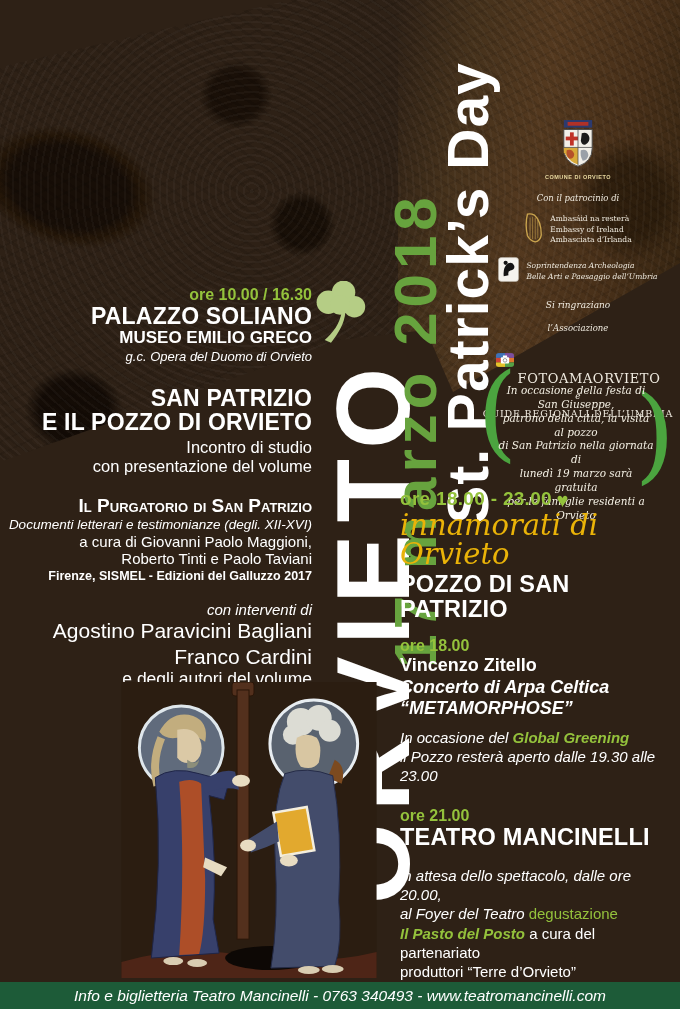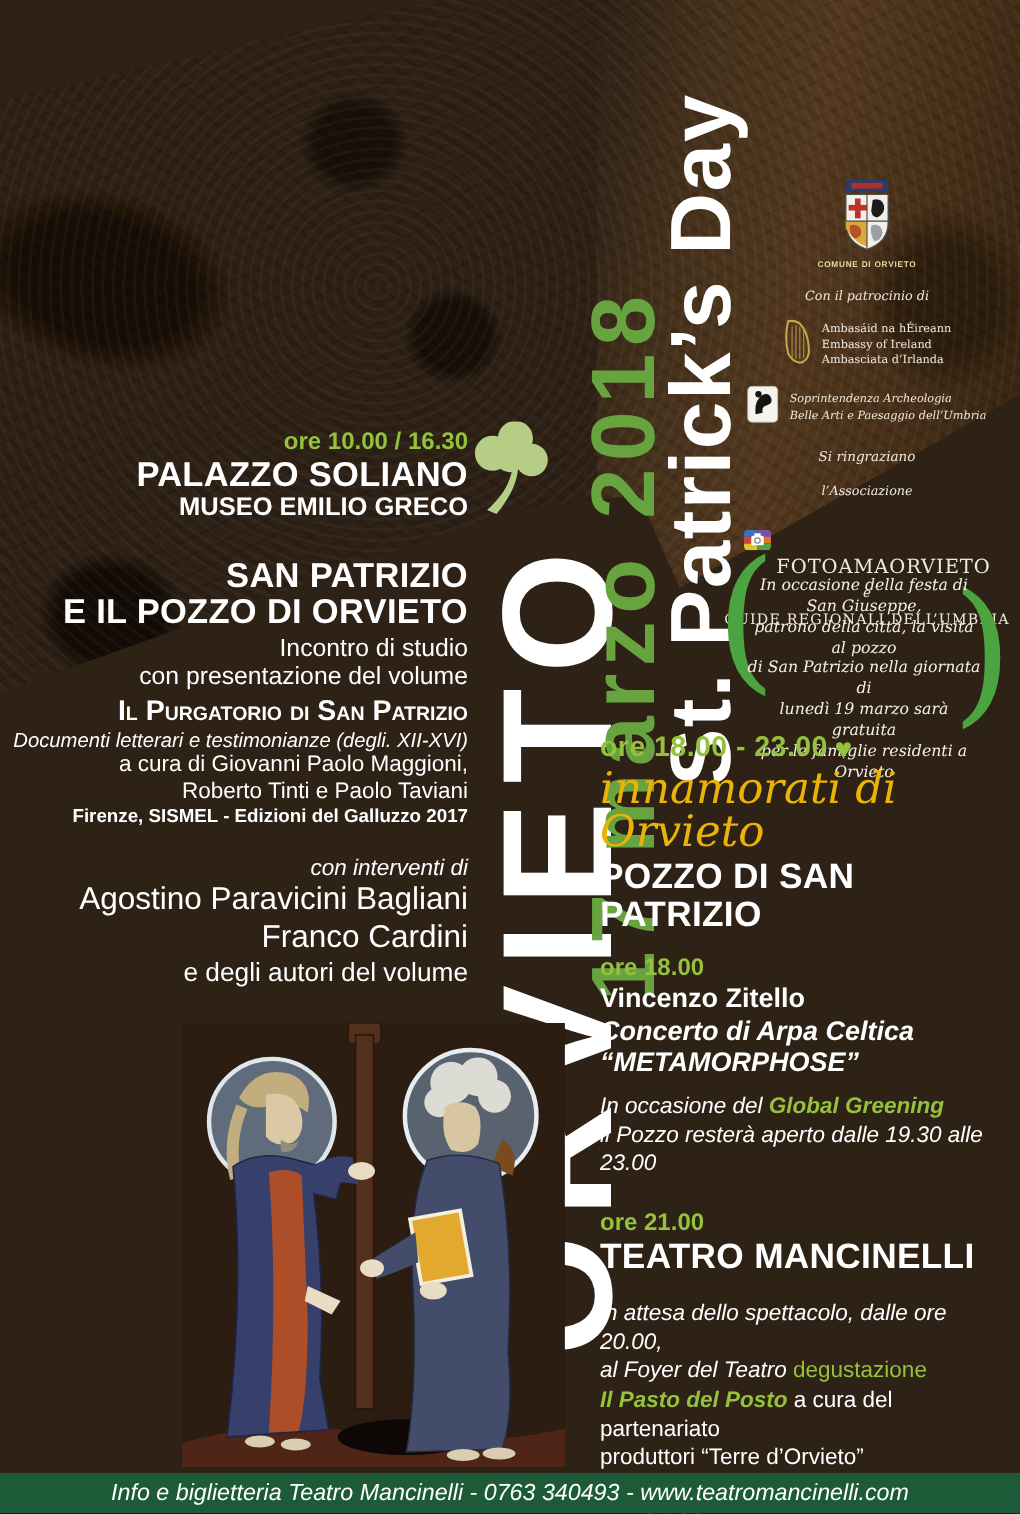--- a/index.html
+++ b/index.html
@@ -55,21 +55,21 @@
   .venue-mid{font-size:17px;font-weight:800;line-height:1.2;}
   .credit{font-size:13px;font-style:italic;line-height:1.2;}
   .plain16{font-size:16.5px;line-height:1.15;}
   .book-title{font-size:19px;font-weight:800;font-variant:small-caps;line-height:1.1;}
   .book-sub{font-size:13.5px;font-style:italic;line-height:1.15;}
   .curators{font-size:15px;line-height:1.17;}
   .publisher{font-size:12.5px;font-weight:bold;line-height:1.3;}
   .interventi{font-size:15px;font-style:italic;}
   .speaker{font-size:21px;line-height:1.22;}
   .outro{font-size:17.5px;}
-  .gap1{margin-top:22px;} .gap2{margin-top:4px;} .gap3{margin-top:17px;margin-left:13px;}
+  .gap1{margin-top:22px;} .gap2{margin-top:20px;} .gap3{margin-top:17px;margin-left:13px;}
   
   .patronage{position:absolute;left:468px;top:120px;width:220px;text-align:center;color:#efeadf;
              font-family:"DejaVu Serif",serif;}
   .crest-wrap{display:flex;justify-content:center;}
   .crest-caption{font-size:5.5px;letter-spacing:.5px;color:#e8d9a0;margin-top:1px;font-family:"Liberation Sans",sans-serif;font-weight:bold;}
   .patrocinio{font-size:8.5px;font-style:italic;margin-top:13px;}
   .logo-row{display:flex;justify-content:center;align-items:center;gap:7px;margin-top:9px;}
   .logo-row .txt{text-align:left;font-size:7.5px;line-height:1.45;}
   .sopr .txt{font-style:italic;}
   .ringraziano{font-size:9px;font-style:italic;margin-top:14px;}
@@ -134,20 +134,21 @@
         <path d="M32,32 C30,46 22,56 13,64 L20,67 C28,57 35,46 36,33 Z"></path>
       </g>
     </svg>
   </div>
 
   <div class="left-col">
     <div>
       <div class="time t-green">ore 10.00 / 16.30</div>
       <div class="venue-big">PALAZZO SOLIANO</div>
       <div class="venue-mid">MUSEO EMILIO GRECO</div>
+      <div class="credit">g.c. Opera del Duomo di Orvieto</div>
     </div>
     <div class="gap1">
       <div class="venue-big">SAN PATRIZIO</div>
       <div class="venue-big">E IL POZZO DI ORVIETO</div>
       <div class="plain16" style="margin-top:4px;">Incontro di studio</div>
       <div class="plain16">con presentazione del volume</div>
     </div>
     <div class="gap2">
       <div class="book-title">Il Purgatorio di San Patrizio</div>
       <div class="book-sub">Documenti letterari e testimonianze (degli. XII-XVI)</div>
@@ -185,21 +186,21 @@
       <span>
         <svg viewBox="0 0 22 36" width="19" height="32">
           <path d="M4,2 Q1,14 4,27 Q7,33 13,34 Q19,33 20,26 Q20,10 12,3 Q8,1 4,2 Z" fill="none" stroke="#c9a44e" stroke-width="1.6"></path>
           <line x1="7" y1="6" x2="7" y2="30" stroke="#c9a44e" stroke-width="0.7"></line>
           <line x1="10" y1="5" x2="10" y2="31" stroke="#c9a44e" stroke-width="0.7"></line>
           <line x1="13" y1="6" x2="13" y2="31" stroke="#c9a44e" stroke-width="0.7"></line>
           <line x1="16" y1="8" x2="16" y2="30" stroke="#c9a44e" stroke-width="0.7"></line>
         </svg>
       </span>
       <span class="txt">
-        <div>Ambasáid na hÉireann</div>
+        <div>Ambasáid na resterà</div>
         <div>Embassy of Ireland</div>
         <div>Ambasciata d’Irlanda</div>
       </span>
     </div>
     <div class="logo-row sopr">
       <span>
         <svg viewBox="0 0 22 26" width="21" height="25">
           <rect x="0.5" y="0.5" width="21" height="25" rx="3" fill="#f5f3ee" stroke="#b9b4a8" stroke-width="0.6"></rect>
           <path d="M6,20 Q5,11 10,7 Q15,4 17,9 Q18,13 13,14 Q10,15 11,19 Z" fill="#141414"></path>
           <circle cx="8" cy="6" r="2.2" fill="#141414"></circle>

